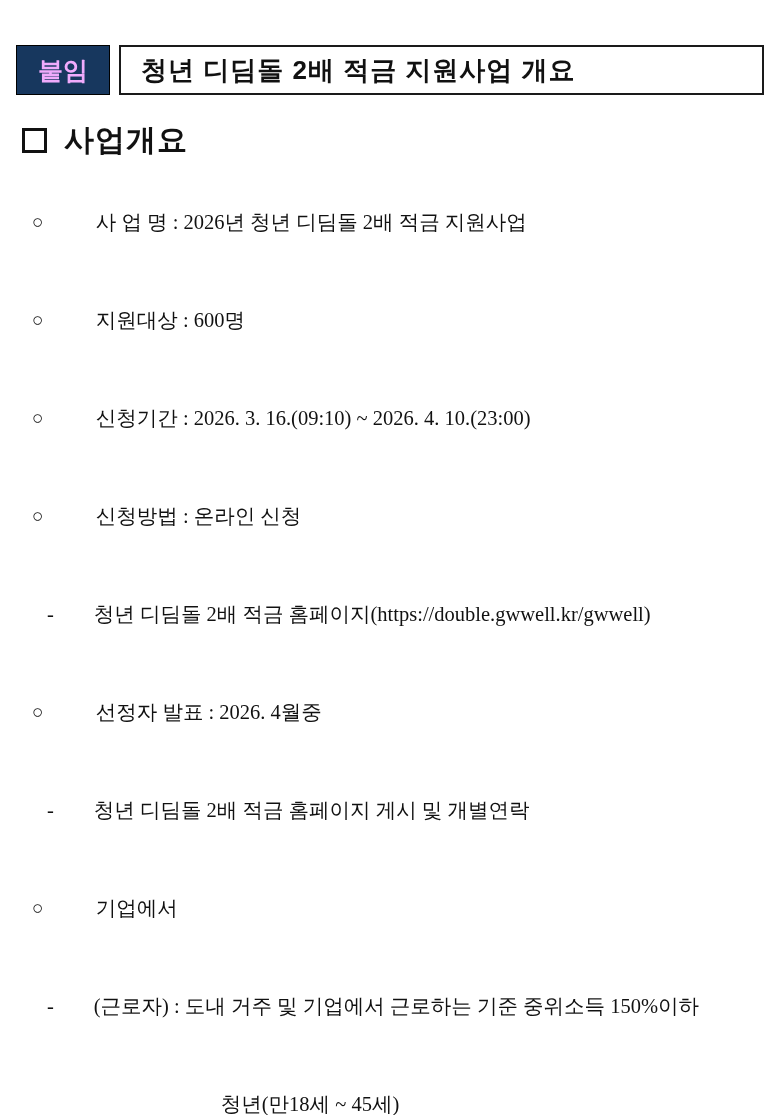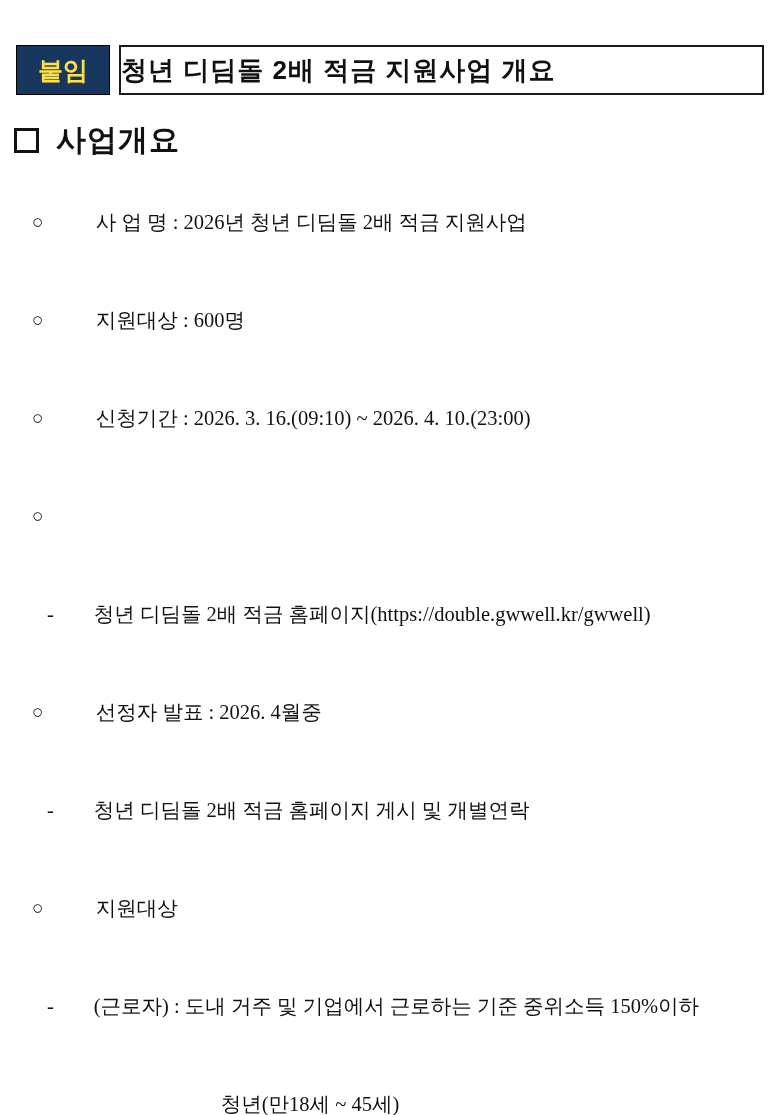--- a/index.html
+++ b/index.html
@@ -5,32 +5,32 @@
   * { margin:0; padding:0; box-sizing:border-box; }
   html,body { background:#e8e8e8; }
   .page {
     width:780px; height:1115px; background:#ffffff; margin:0 auto;
     position:relative; overflow:hidden;
     font-family:"Liberation Serif", serif; color:#111;
   }
   
   .header { display:flex; margin:45px 16px 0 16px; height:50px; gap:9px; }
   .badge {
-    width:94px; background:#17375e; border:1px solid #000; color:#fde047;
+    width:94px; background:#17375e; border:1px solid #000; color:#f0abfc;
     font-family:"Liberation Sans", sans-serif; font-weight:bold; font-size:25px;
     display:flex; align-items:center; justify-content:center;
   }
   .title-box {
     flex:1; border:2px solid #1a1a1a; display:flex; align-items:center;
-    font-family:"Liberation Sans", sans-serif;
+    padding-left:20px; font-family:"Liberation Sans", sans-serif;
     font-weight:bold; font-size:26px; letter-spacing:1px;
   }
   
   .section-heading {
-    margin:25px 0 0 14px; display:flex; align-items:center; gap:17px;
+    margin:25px 0 0 22px; display:flex; align-items:center; gap:17px;
     font-family:"Liberation Sans", sans-serif; font-weight:800; font-size:30px;
     letter-spacing:1px;
   }
   .square { width:25px; height:25px; border:3px solid #111; background:#fff; flex:none; }
   
   .content { font-size:20.5px; }
   .line { position:relative; line-height:28px; margin-top:14px; white-space:pre-wrap; }
   .line .marker { position:absolute; }
   .l1 { padding-left:65px; }
   .l1 .marker { left:32px; font-size:19px; }
@@ -59,33 +59,33 @@
     <div class="line l1 first">
       <span class="marker">○</span><span>사 업 명 : 2026년 청년 디딤돌 2배 적금 지원사업</span>
     </div>
     <div class="line l1">
       <span class="marker">○</span><span>지원대상 : 600명</span>
     </div>
     <div class="line l1">
       <span class="marker">○</span><span>신청기간 : 2026. 3. 16.(09:10) ~ 2026. 4. 10.(23:00)</span>
     </div>
     <div class="line l1">
-      <span class="marker">○</span>
+      <span class="marker">○</span><span>신청방법 : 온라인 신청</span>
     </div>
     <div class="line l2">
       <span class="marker">-</span><span>청년 디딤돌 2배 적금 홈페이지(https://double.gwwell.kr/gwwell)</span>
     </div>
     <div class="line l1">
       <span class="marker">○</span><span>선정자 발표 : 2026. 4월중</span>
     </div>
     <div class="line l2">
       <span class="marker">-</span><span>청년 디딤돌 2배 적금 홈페이지 게시 및 개별연락</span>
     </div>
     <div class="line l1">
-      <span class="marker">○</span><span>지원대상</span>
+      <span class="marker">○</span><span>기업에서</span>
     </div>
     <div class="line l2">
       <span class="marker">-</span><span>(근로자) : 도내 거주 및 기업에서 근로하는 기준 중위소득 150%이하</span>
     </div>
     <div class="line l3">
       <span>청년(만18세 ~ 45세)</span>
     </div>
 
   </div>
 </div>

